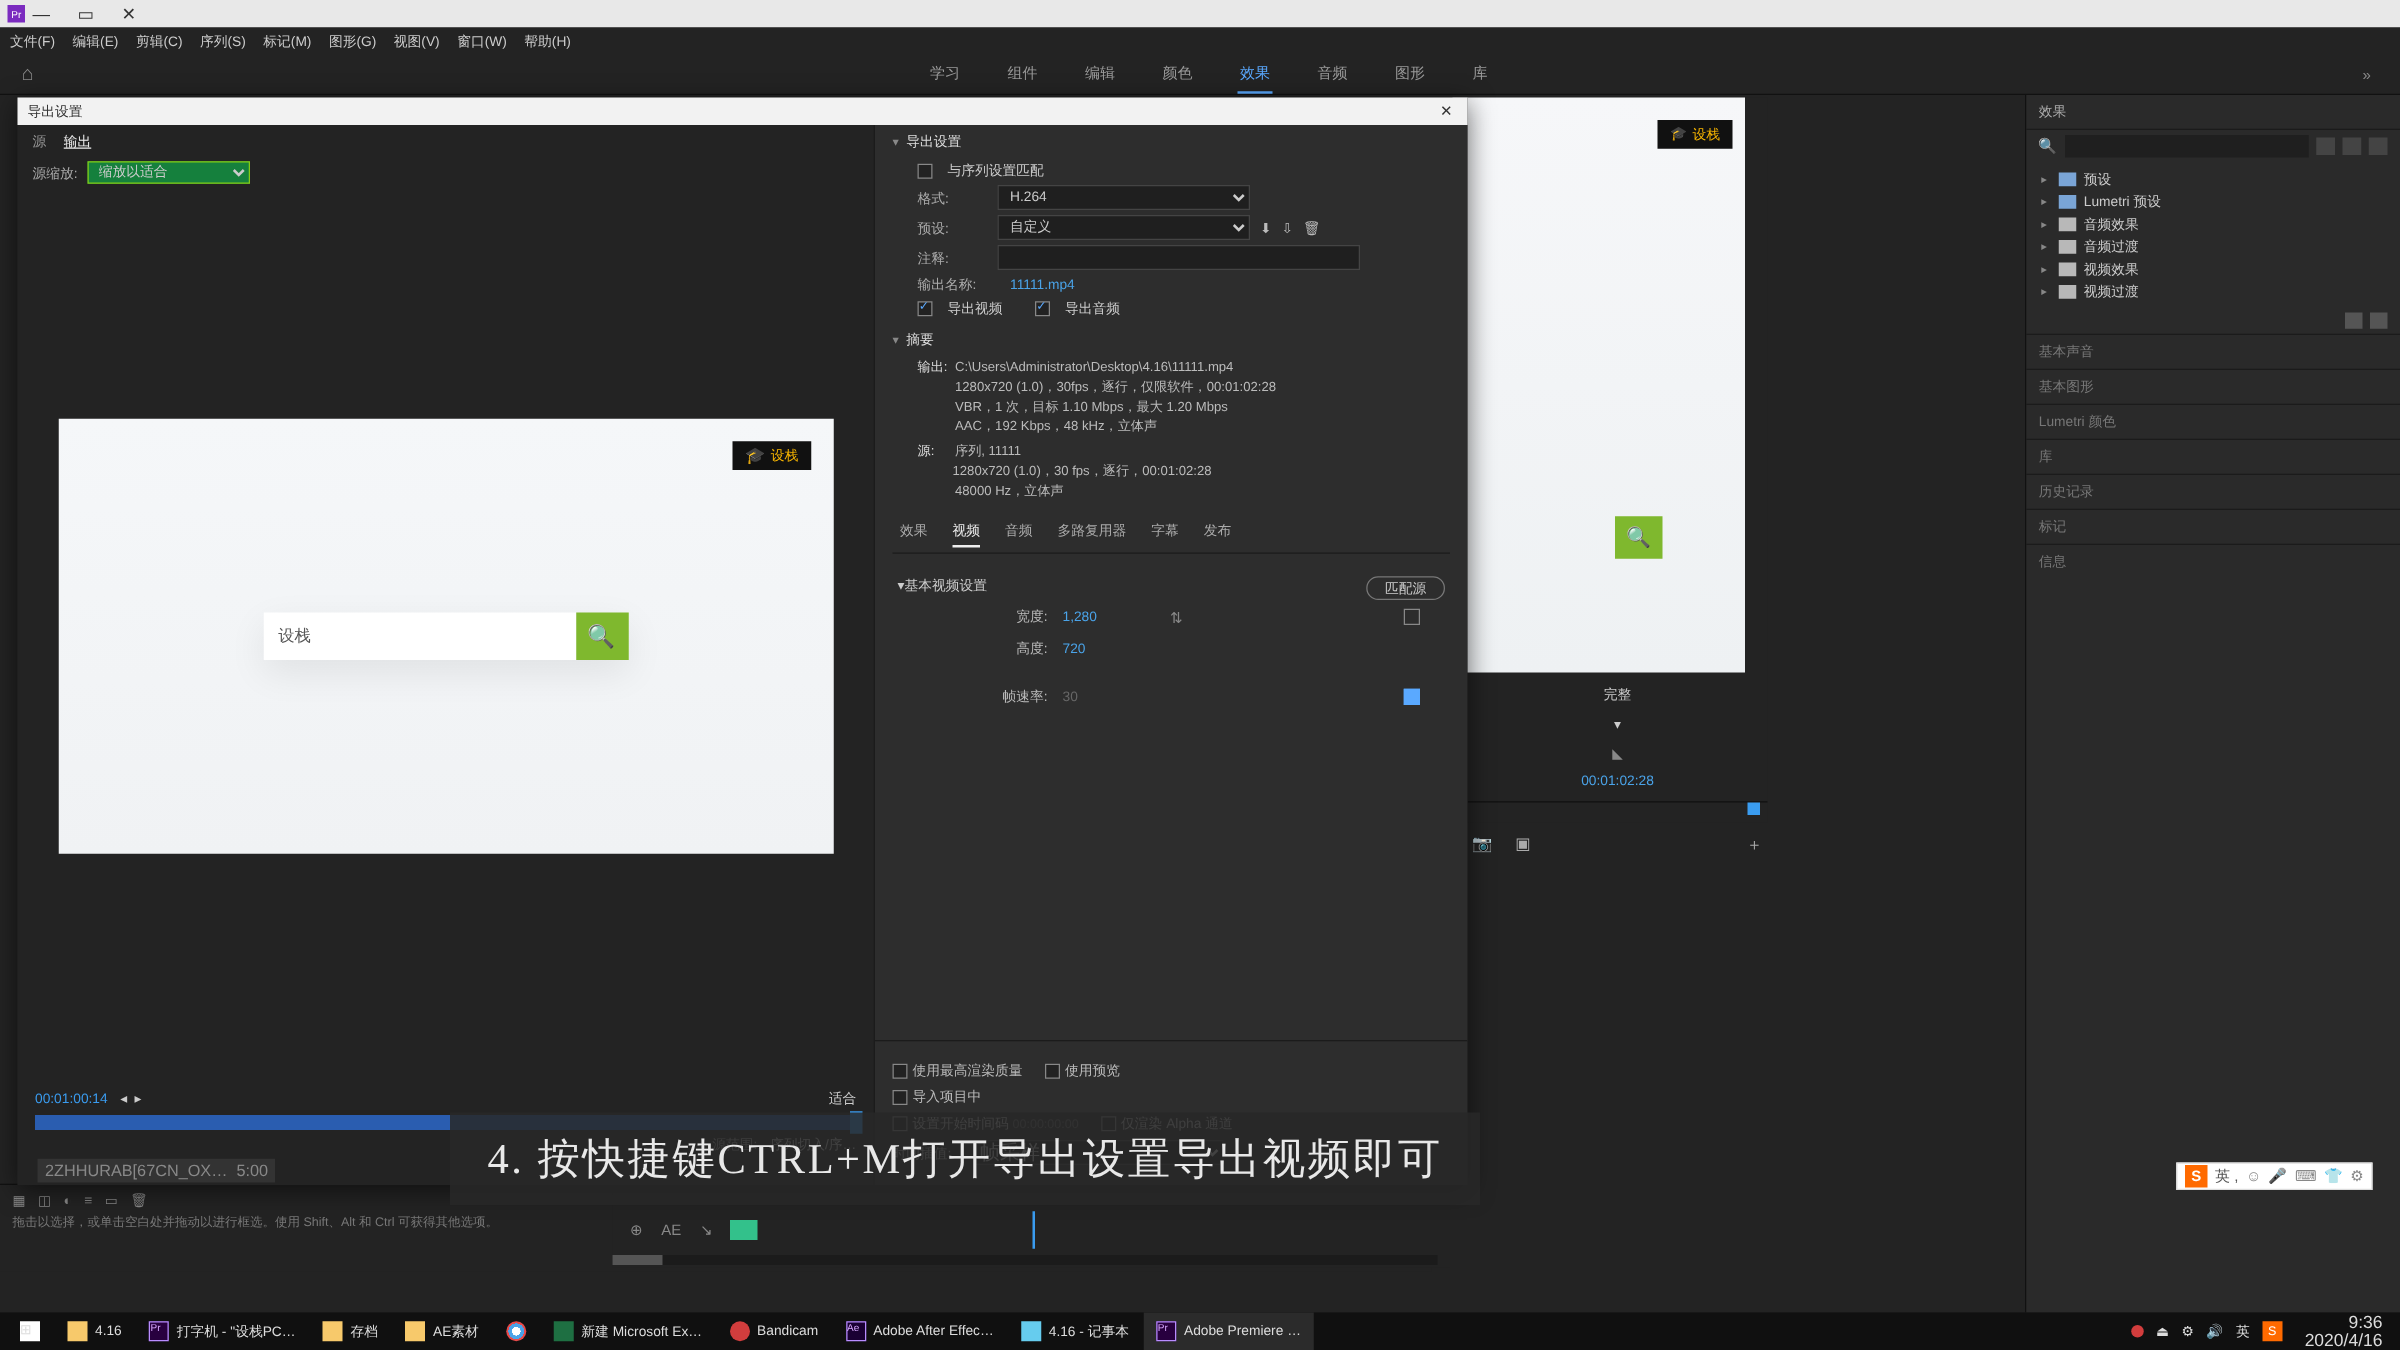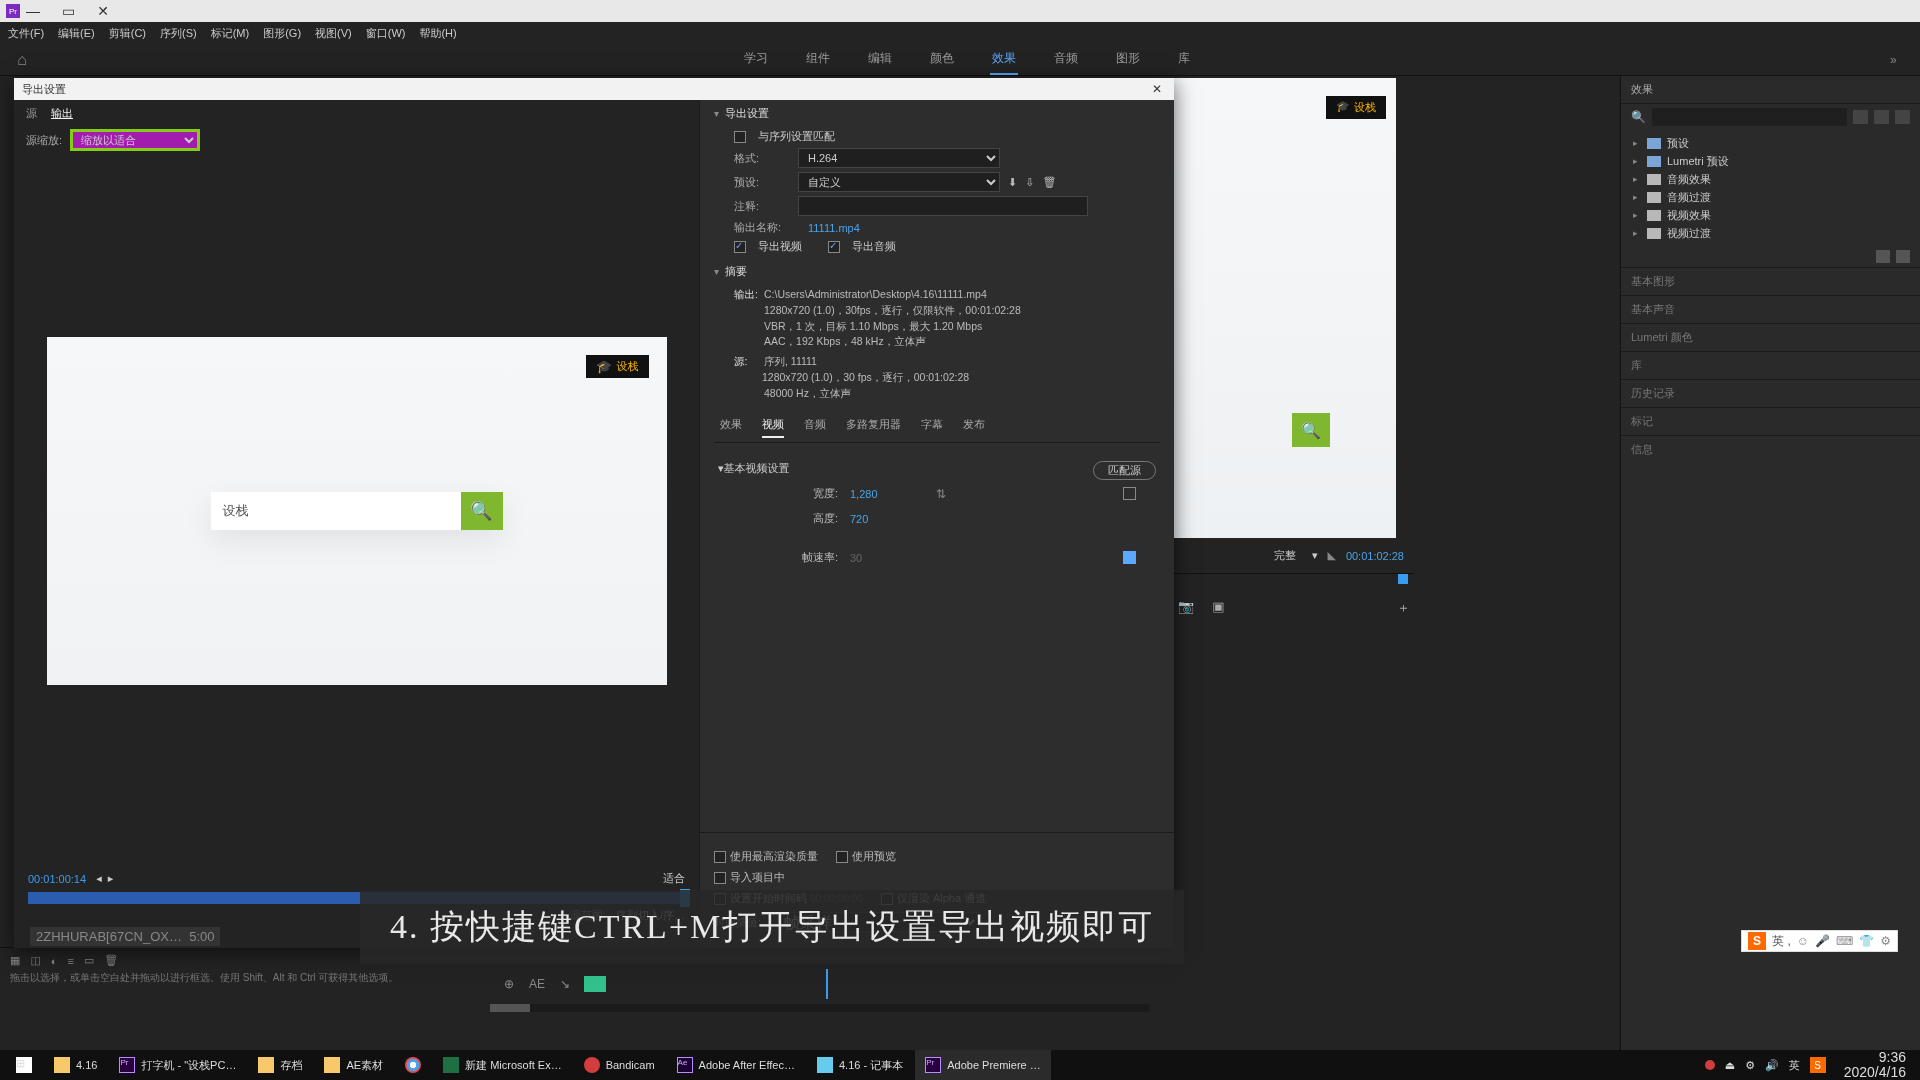--- a/index.html
+++ b/index.html
@@ -50,21 +50,21 @@
 .dlg-title .dt-text { flex:1; }
 .dlg-title .dt-close { width:18px; text-align:center; cursor:pointer; font-size:12px; }
 .dlg-body { flex:1; display:flex; overflow:hidden; }
 
 
 .dlg-left { width:686px; border-right:1px solid #1b1b1b; display:flex; flex-direction:column; background:#232323; }
 .dlg-left .tabs { display:flex; gap:14px; padding:6px 12px; font-size:11px; color:#999; }
 .dlg-left .tabs span { cursor:pointer; }
 .dlg-left .tabs span.active { color:#eee; text-decoration:underline; }
 .dlg-left .scale-row { display:flex; align-items:center; gap:8px; padding:2px 12px 6px; font-size:11px; color:#aaa; }
-.dlg-left .scale-row select { background:#a21caf; color:#ccc; border:3px solid #84cc16; font-size:11px; padding:1px 4px; width:130px; }
+.dlg-left .scale-row select { background:#15803d; color:#ccc; border:1px solid #84cc16; font-size:11px; padding:1px 4px; width:130px; }
 .dlg-left .scale-row .spacer { flex:1; }
 .preview-wrap { flex:1; display:flex; align-items:center; justify-content:center; padding:20px; }
 .preview-canvas { width:620px; height:348px; background:linear-gradient(#f5f7f9,#f0f2f4); position:relative; display:flex; align-items:center; justify-content:center; }
 .preview-canvas .brand-badge { position:absolute; top:18px; right:18px; background:#111; color:#f7b500; padding:4px 10px; font-size:11px; display:flex; align-items:center; gap:4px; }
 .preview-canvas .brand-badge .hat { font-size:13px; }
 .search-mock { display:flex; box-shadow:0 10px 30px rgba(0,0,0,.08); }
 .search-mock .sfield { width:250px; height:38px; background:#fff; display:flex; align-items:center; padding:0 12px; color:#555; font-size:13px; }
 .search-mock .sbtn { width:42px; height:38px; background:#7fb82e; display:flex; align-items:center; justify-content:center; color:#fff; font-size:18px; }
 
 .dlg-left .time-row { display:flex; align-items:center; padding:6px 14px; gap:10px; font-size:11px; color:#3a9cf0; }
@@ -112,21 +112,21 @@
 .dlg-right .bottom-opts { border-top:1px solid #1b1b1b; padding:10px 14px; background:#2d2d2d; }
 .bottom-opts .orow { display:flex; align-items:center; gap:18px; margin:6px 0; font-size:11px; color:#bbb; }
 .bottom-opts .orow .timecode { color:#666; font-size:10px; }
 .bottom-opts .orow select { background:#1f1f1f; border:1px solid #444; color:#ccc; font-size:16px; height:20px; width:200px; }
 
 
 .program-peek { position:absolute; left:1174px; top:2px; width:240px; height:580px; background:#232323; }
 .program-peek .pp-canvas { margin-left:-12px; width:234px; height:460px; background:linear-gradient(#f6f7f9,#eef1f3); position:relative; }
 .program-peek .pp-canvas .brand-badge { position:absolute; top:18px; right:10px; background:#111; color:#f7b500; padding:4px 10px; font-size:11px; display:flex; gap:4px; }
 .program-peek .pp-canvas .sbtn2 { position:absolute; left:130px; top:335px; width:38px; height:34px; background:#7fb82e; color:#fff; display:flex; align-items:center; justify-content:center; font-size:16px;}
-.program-peek .pp-tc { padding:10px; display:flex; justify-content:flex-end; gap:10px; color:#4aa3e8; font-size:11px; align-items:center; }
+.program-peek .pp-tc { padding:10px; display:flex; justify-content:flex-end; gap:10px; color:#4aa3e8; font-size:11px; align-items:center;flex-direction:column; }
 .program-peek .pp-tc .fit { color:#ccc; padding:0 6px; }
 .program-peek .pp-ruler { height:18px; border-top:1px solid #111; position:relative; }
 .program-peek .pp-ruler .ph { position:absolute; right:6px; top:0; width:10px; height:10px; background:#3a9cf0; }
 .program-peek .pp-tools { display:flex; gap:18px; padding:8px 4px; color:#aaa; font-size:13px; }
 .program-peek .pp-tools .sp { flex:1 }
 .timeline-peek { position:absolute; left:1174px; top:590px; width:240px; bottom:0; background:#232323; border-top:1px solid #111; }
 .timeline-peek .tl-ruler { height:40px; position:relative; color:#888; font-size:10px; }
 .timeline-peek .tl-ruler .tick { position:absolute; top:14px; }
 .timeline-peek .track { height:20px; border-top:1px solid #1b1b1b; position:relative; }
 .timeline-peek .clip { position:absolute; right:0; top:2px; width:18px; height:14px; background:#b83d6f; }
@@ -460,22 +460,22 @@
           <span class="arrow">▸</span>
           <span class="folder"></span>
           <span>视频过渡</span>
         </div>
     </div>
     <div class="rp-rightbtns">
         <span></span>
         <span></span>
       </div>
     <div class="rp-lower">
+      <div class="section-head">基本声音</div>
       <div class="section-head">基本图形</div>
-      <div class="section-head">基本声音</div>
       <div class="section-head">Lumetri 颜色</div>
       <div class="section-head">库</div>
       <div class="section-head">历史记录</div>
       <div class="section-head">标记</div>
       <div class="section-head">信息</div>
     </div>
   </div>
 </div>
 
 <div class="subtitle">4. 按快捷键CTRL+M打开导出设置导出视频即可</div>

